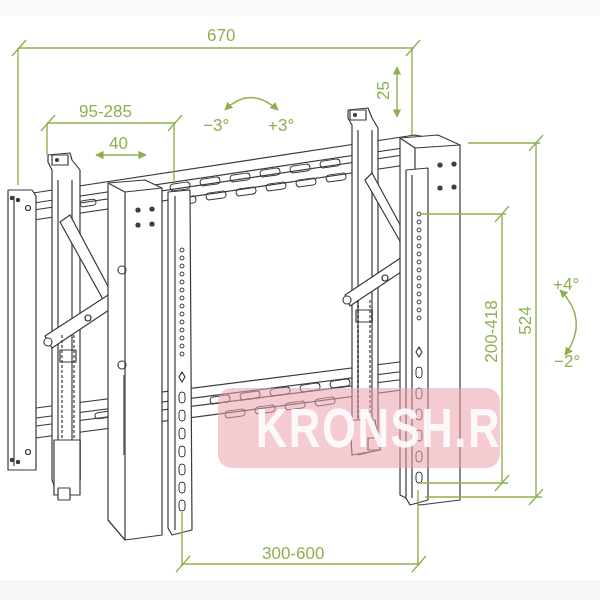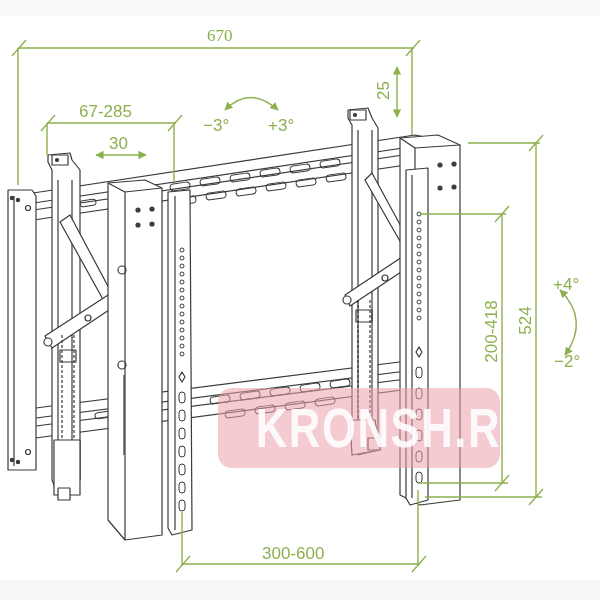--- a/index.html
+++ b/index.html
@@ -226,23 +226,23 @@
     <line x1="418" y1="490" x2="418" y2="566"></line>
     <line x1="182" y1="564" x2="420" y2="564"></line>
     <line x1="176" y1="572" x2="190" y2="556"></line>
     <line x1="412" y1="572" x2="426" y2="556"></line>
   </g>
 </svg>
 
 <div class="watermark"></div>
 <div class="watermark-text">KRONSH.RU</div>
 
-<div class="dim-label" style="left:207px; top:27px;font-family:Liberation Serif, serif;">670</div>
-<div class="dim-label" style="left:79px; top:103px;">67-285</div>
-<div class="dim-label" style="left:109px; top:135px;">30</div>
+<div class="dim-label" style="left:207px; top:27px;">670</div>
+<div class="dim-label" style="left:79px; top:103px;">95-285</div>
+<div class="dim-label" style="left:109px; top:135px;">40</div>
 <div class="dim-label vert" style="left:374px; top:82px;">25</div>
 <div class="dim-label" style="left:203px; top:117px;">−3°</div>
 <div class="dim-label" style="left:268px; top:117px;">+3°</div>
 <div class="dim-label vert" style="left:460px; top:323px;">200-418</div>
 <div class="dim-label vert" style="left:511px; top:312px;">524</div>
 <div class="dim-label" style="left:553px; top:276px;">+4°</div>
 <div class="dim-label" style="left:554px; top:353px;">−2°</div>
 <div class="dim-label" style="left:262px; top:545px;">300-600</div>
 
 <div class="bottom-strip"></div>

